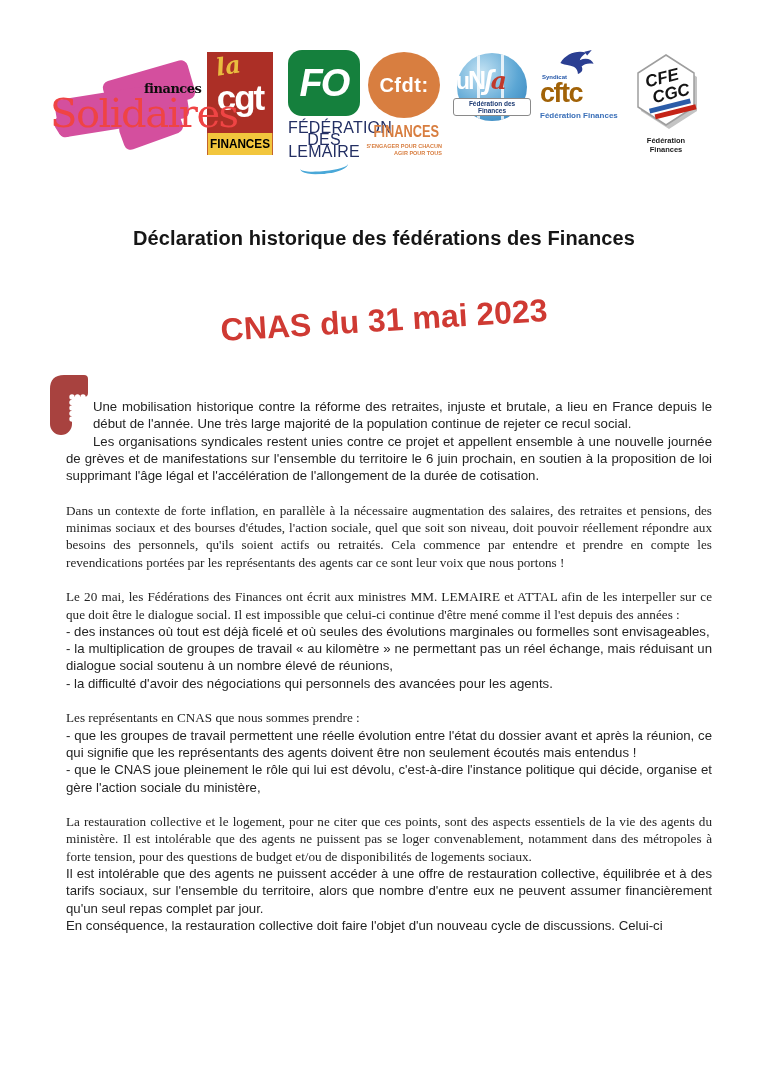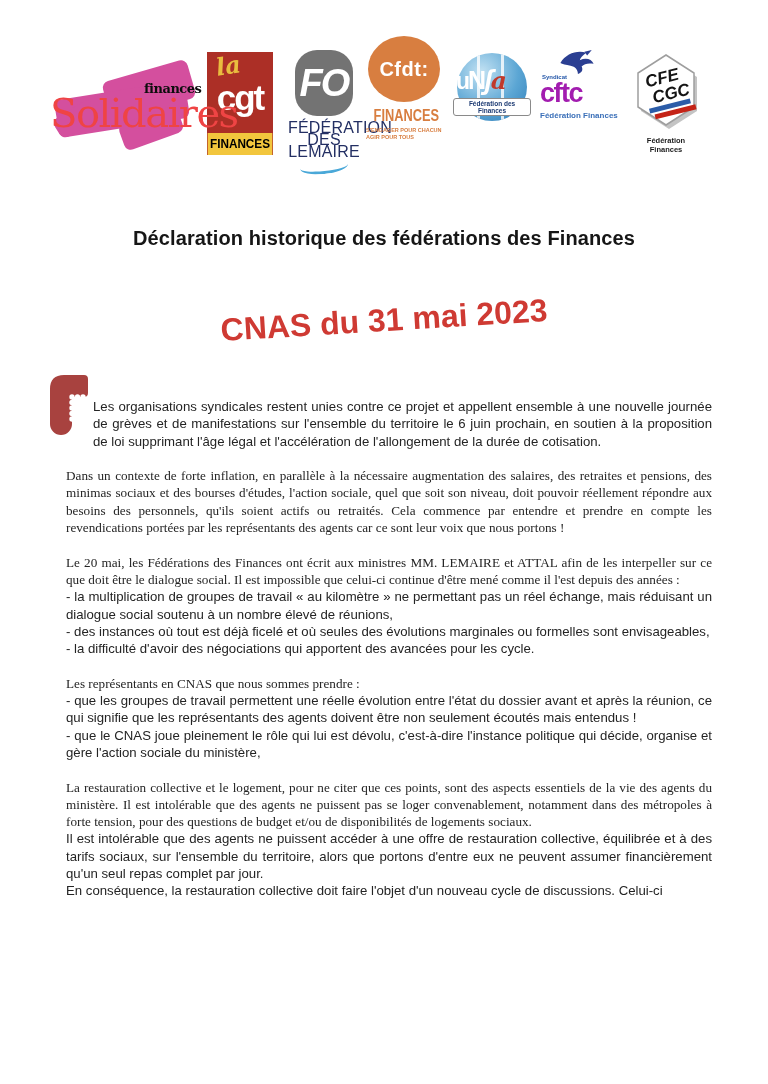--- a/index.html
+++ b/index.html
@@ -24,29 +24,29 @@
   .cgt .la{position:absolute;left:9px;top:2px;font-family:"DejaVu Serif",serif;
            font-style:italic;font-weight:bold;font-size:24px;color:#e9bc3f;
            transform:rotate(-8deg);line-height:1;}
   .cgt .word{position:absolute;left:0;right:0;top:28px;text-align:center;color:#fff;
              font-weight:bold;font-size:35px;letter-spacing:-2px;line-height:1;}
   .cgt .band{position:absolute;left:0;right:0;bottom:0;height:22px;background:#f2c63d;
              color:#000;font-weight:bold;font-size:12px;line-height:22px;text-align:center;
              transform:scaleX(0.98);}
   
   .fo{left:288px;top:50px;width:72px;height:112px;text-align:center;}
-  .fo .box{width:58px;height:66px;margin:0 auto;background:#737373;border-radius:22px;
+  .fo .box{width:72px;height:66px;margin:0 auto;background:#15803d;border-radius:14px;
            display:flex;align-items:center;justify-content:center;}
   .fo .box span{color:#fff;font-weight:bold;font-style:italic;font-size:38px;letter-spacing:-2px;}
   .fo .t{font-size:16px;font-weight:normal;color:#232f63;line-height:12px;letter-spacing:0.2px;}
   .fo .t1{margin-top:6px;}
   .fo .swoosh{width:48px;height:12px;margin:1px auto 0;border-bottom:3.5px solid #4aa8d8;
               border-radius:50%;transform:rotate(-6deg);}
   
-  .cfdt{left:366px;top:36px;width:76px;height:116px;text-align:left;}
+  .cfdt{left:366px;top:52px;width:76px;height:116px;text-align:right;}
   .cfdt .disc{width:72px;height:66px;margin:0 auto;background:#d87e40;border-radius:50%;
               display:flex;align-items:center;justify-content:center;}
   .cfdt .disc span{color:#fff;font-weight:bold;font-size:20px;letter-spacing:0.5px;}
   .cfdt .fin{margin-top:6px;color:#d87e40;font-weight:bold;font-size:16px;
              transform:scaleX(0.8);letter-spacing:0px;line-height:1;}
   .cfdt .tag{color:#d87e40;font-weight:bold;font-size:5.5px;line-height:7px;margin-top:3px;}
   .cfdt .tag2{margin-top:0;}
   
   .unsa{left:456px;top:53px;width:72px;height:72px;}
   .unsa .globe{position:absolute;left:1px;top:0;width:70px;height:68px;border-radius:50%;
@@ -62,21 +62,21 @@
   .unsa .ls{color:#fff;font-weight:bold;font-style:italic;font-size:27px;}
   .unsa .la2{color:#c0392b;font-weight:bold;font-style:italic;font-size:25px;
              font-family:"DejaVu Serif",serif;}
   .unsa .banner{position:absolute;left:-3px;right:-3px;bottom:9px;background:#fff;
                 border:1px solid #8a8a8a;border-radius:3px;font-size:6.5px;font-weight:bold;
                 color:#1d3b73;text-align:center;padding:1px 0;z-index:3;}
   
   .cftc{left:538px;top:50px;width:82px;height:70px;}
   .cftc .bird{display:block;margin-left:20px;}
   .cftc .synd{font-size:6px;font-weight:bold;color:#2356a8;margin-left:4px;line-height:6px;}
-  .cftc .word{font-size:27px;font-weight:bold;color:#a21caf;letter-spacing:-1.5px;line-height:1;
+  .cftc .word{font-size:27px;font-weight:bold;color:#a16207;letter-spacing:-1.5px;line-height:1;
               margin-left:2px;}
   .cftc .sub{font-size:8px;font-weight:bold;color:#3a6fb8;margin-top:4px;margin-left:2px;}
   
   .cfecgc{left:630px;top:54px;width:72px;height:92px;text-align:center;}
   .cfecgc .sub{font-size:7.5px;font-weight:bold;color:#1a1a1a;margin-top:2px;}
   
   .doc-title{position:absolute;left:0;right:0;top:227px;text-align:center;
              font-size:20px;font-weight:bold;color:#161616;letter-spacing:0.1px;}
   .cnas-title{position:absolute;left:0;right:0;top:302px;text-align:center;
               font-size:32px;font-weight:bold;color:#cf3a33;transform:rotate(-3.5deg);}
@@ -174,32 +174,32 @@
       <circle cx="35.5" cy="30" r="2.7"></circle>
       <circle cx="41" cy="30" r="2.7"></circle>
       <circle cx="30" cy="35.5" r="2.7"></circle>
       <circle cx="30" cy="41" r="2.7"></circle>
       <circle cx="30" cy="46.5" r="2.7"></circle>
       <circle cx="30" cy="52" r="2.7"></circle>
     </g>
   </svg>
 
   <main class="body-text">
-    <p><span class="stamp-spacer"></span></p>
+    <p><span class="stamp-spacer"></span><span>Une mobilisation historique contre la réforme des retraites, injuste et brutale, a lieu en France depuis le début de l'année. Une très large majorité de la population continue de rejeter ce recul social.</span></p>
     <p>Les organisations syndicales restent unies contre ce projet et appellent ensemble à une nouvelle journée de grèves et de manifestations sur l'ensemble du territoire le 6 juin prochain, en soutien à la proposition de loi supprimant l'âge légal et l'accélération de l'allongement de la durée de cotisation.</p>
 
     <p class="gap-top">Dans un contexte de forte inflation, en parallèle à la nécessaire augmentation des salaires, des retraites et pensions, des minimas sociaux et des bourses d'études, l'action sociale, quel que soit son niveau, doit pouvoir réellement répondre aux besoins des personnels, qu'ils soient actifs ou retraités. Cela commence par entendre et prendre en compte les revendications portées par les représentants des agents car ce sont leur voix que nous portons !</p>
 
     <p class="gap-top">Le 20 mai, les Fédérations des Finances ont écrit aux ministres MM. LEMAIRE et ATTAL afin de les interpeller sur ce que doit être le dialogue social. Il est impossible que celui-ci continue d'être mené comme il l'est depuis des années :</p>
+    <p>- des instances où tout est déjà ficelé et où seules des évolutions marginales ou formelles sont envisageables,</p>
     <p>- la multiplication de groupes de travail « au kilomètre » ne permettant pas un réel échange, mais réduisant un dialogue social soutenu à un nombre élevé de réunions,</p>
-    <p>- des instances où tout est déjà ficelé et où seules des évolutions marginales ou formelles sont envisageables,</p>
-    <p>- la difficulté d'avoir des négociations qui apportent des avancées pour les cycle.</p>
+    <p>- la difficulté d'avoir des négociations qui personnels des avancées pour les agents.</p>
 
     <p class="gap-top">Les représentants en CNAS que nous sommes prendre :</p>
     <p>- que les groupes de travail permettent une réelle évolution entre l'état du dossier avant et après la réunion, ce qui signifie que les représentants des agents doivent être non seulement écoutés mais entendus !</p>
     <p>- que le CNAS joue pleinement le rôle qui lui est dévolu, c'est-à-dire l'instance politique qui décide, organise et gère l'action sociale du ministère,</p>
 
     <p class="gap-top">La restauration collective et le logement, pour ne citer que ces points, sont des aspects essentiels de la vie des agents du ministère. Il est intolérable que des agents ne puissent pas se loger convenablement, notamment dans des métropoles à forte tension, pour des questions de budget et/ou de disponibilités de logements sociaux.</p>
-    <p>Il est intolérable que des agents ne puissent accéder à une offre de restauration collective, équilibrée et à des tarifs sociaux, sur l'ensemble du territoire, alors que portons d'entre eux ne peuvent assumer financièrement qu'un seul repas complet par jour.</p>
+    <p>Il est intolérable que des agents ne puissent accéder à une offre de restauration collective, équilibrée et à des tarifs sociaux, sur l'ensemble du territoire, alors que nombre d'entre eux ne peuvent assumer financièrement qu'un seul repas complet par jour.</p>
     <p>En conséquence, la restauration collective doit faire l'objet d'un nouveau cycle de discussions. Celui-ci</p>
   </main>
 
 </div>
 
 </body></html>

